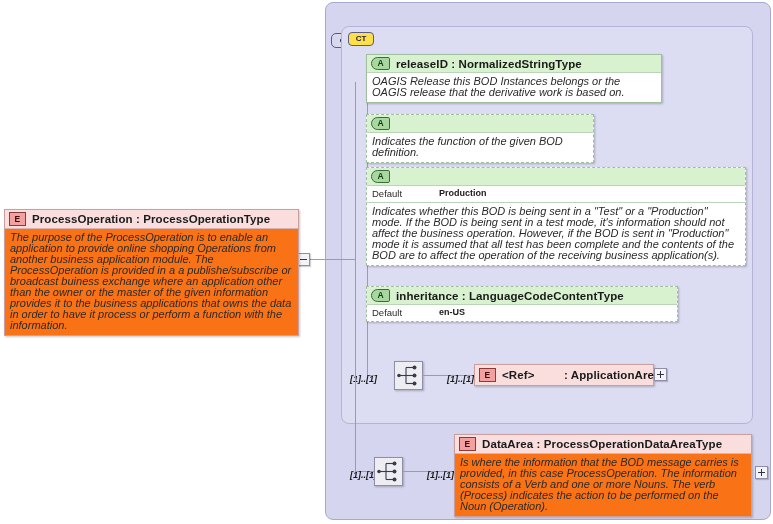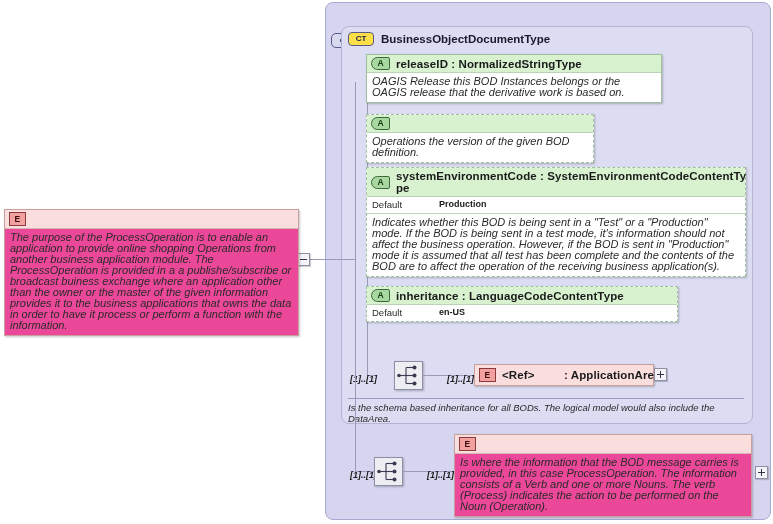--- a/index.html
+++ b/index.html
@@ -38,21 +38,21 @@
   }
   .node-title .tname { white-space: pre; }
 
   
   .elem {
     border: 1px solid #c8a0a0;
     background: #fdeeee;
   }
   .elem .node-title { background: #fadede; }
   .elem .node-body {
-    background: #ec4899;
+    background: #f97316;
     border-top: 1px solid #d8b4b4;
   }
 
   
   .attr {
     border: 1px solid #9fbf9f;
     background: #f2fbf2;
   }
   .attr.optional { border: 1px dashed #9fbf9f; }
   .attr .node-title { background: #d8f2d0; }
@@ -217,68 +217,63 @@
   <div class="ct-outer" style="left:325px; top:2px; width:446px; height:518px;"></div>
 
   <div class="ct-header" style="left:331px; top:5px;margin-top:28px;">
     <span class="badge badge-ctplus">CT+</span>
   </div>
 
   <div class="ct-inner" style="left:341px; top:26px; width:412px; height:398px;"></div>
 
   <div class="ct-header" style="left:348px; top:32px;">
     <span class="badge badge-ct">CT</span>
-    <span>BusinessObjectDocumentType</span>
-  </div>
-
-  <div class="ct-footnote" style="left:348px; top:398px; width:396px;">
-    <span>Is the schema based inheritance for all BODs. The logical model would also include the DataArea.</span>
-  </div>
+  </div>
+
 
   <div class="ln ln-h" style="left:304px; top:259px; width:38px;"></div>
   <div class="expander" style="left:297px; top:253px;"></div>
 
   <div class="ln ln-v" style="left:355px; top:82px; height:293px;"></div>
   <div class="ln ln-h" style="left:342px; top:259px; width:14px;"></div>
 
   <div class="ln ln-v" style="left:367px; top:82px; height:293px;"></div>
 
   <div class="ln ln-h" style="left:367px; top:82px; width:6px;"></div>
   <div class="ln ln-h" style="left:367px; top:141px; width:6px;"></div>
   <div class="ln ln-h" style="left:367px; top:223px; width:6px;"></div>
   <div class="ln ln-h" style="left:367px; top:311px; width:6px;"></div>
   <div class="ln ln-h" style="left:367px; top:375px; width:10px;"></div>
 
   <div class="node elem" style="left:4px; top:209px; width:295px;">
     <div class="node-title">
       <span class="badge badge-e">E</span>
+      <span class="tname">ProcessOperation : ProcessOperationType</span>
     </div>
     <div class="node-body">The purpose of the ProcessOperation is to enable an application to provide online shopping Operations from another business application module.  The ProcessOperation is provided in a a publishe/subscribe or broadcast buiness exchange where an application other than the owner or the master of the given information provides it to the business applications that owns the data in order to have it process or perform a function with the information.</div>
   </div>
 
   <div class="node attr" style="left:366px; top:54px; width:296px;">
     <div class="node-title">
       <span class="badge badge-a">A</span>
       <span class="tname">releaseID : NormalizedStringType</span>
     </div>
     <div class="node-body">OAGIS Release this BOD Instances belongs or the OAGIS release that the derivative work is based on.</div>
   </div>
 
   <div class="node attr optional" style="left:366px; top:114px; width:228px;">
     <div class="node-title">
       <span class="badge badge-a">A</span>
     </div>
-    <div class="node-body">Operations the version of the given BOD definition.</div>
+    <div class="node-body">Indicates the function of the given BOD definition.</div>
   </div>
 
   <div class="node attr optional" style="left:366px; top:167px; width:380px;">
     <div class="node-title">
       <span class="badge badge-a">A</span>
-      <span class="tname">systemEnvironmentCode : SystemEnvironmentCodeContentTy
-pe</span>
     </div>
     <div class="default-row">
       <span class="dlabel">Default</span>
       <span class="dval">Production</span>
     </div>
     <div class="node-body">Indicates whether this BOD is being sent in a "Test" or a "Production" mode. If the BOD is being sent in a test mode, it's information should not affect the business operation. However, if the BOD is sent in "Production" mode it is assumed that all test has been complete and the contents of the BOD are to affect the operation of the receiving business application(s).</div>
   </div>
 
   <div class="node attr optional" style="left:366px; top:286px; width:312px;">
     <div class="node-title">
@@ -341,18 +336,19 @@
     </svg>
   </div>
   <div class="ln ln-h" style="left:403px; top:471px; width:52px;"></div>
   <div class="card" style="left:417px; top:460px;">
     <span>[1]..[1]</span>
   </div>
 
   <div class="node elem" style="left:454px; top:434px; width:298px;">
     <div class="node-title">
       <span class="badge badge-e">E</span>
+      <span class="tname">DataArea : ProcessOperationDataAreaType</span>
     </div>
     <div class="node-body">Is where the information that the BOD message carries is provided, in this case ProcessOperation. The information consists of a Verb and one or more Nouns. The verb (Process) indicates the action to be performed on the Noun (Operation).</div>
   </div>
   <div class="expander plus" style="left:755px; top:466px;"></div>
 
 </div>
 
 </body></html>

